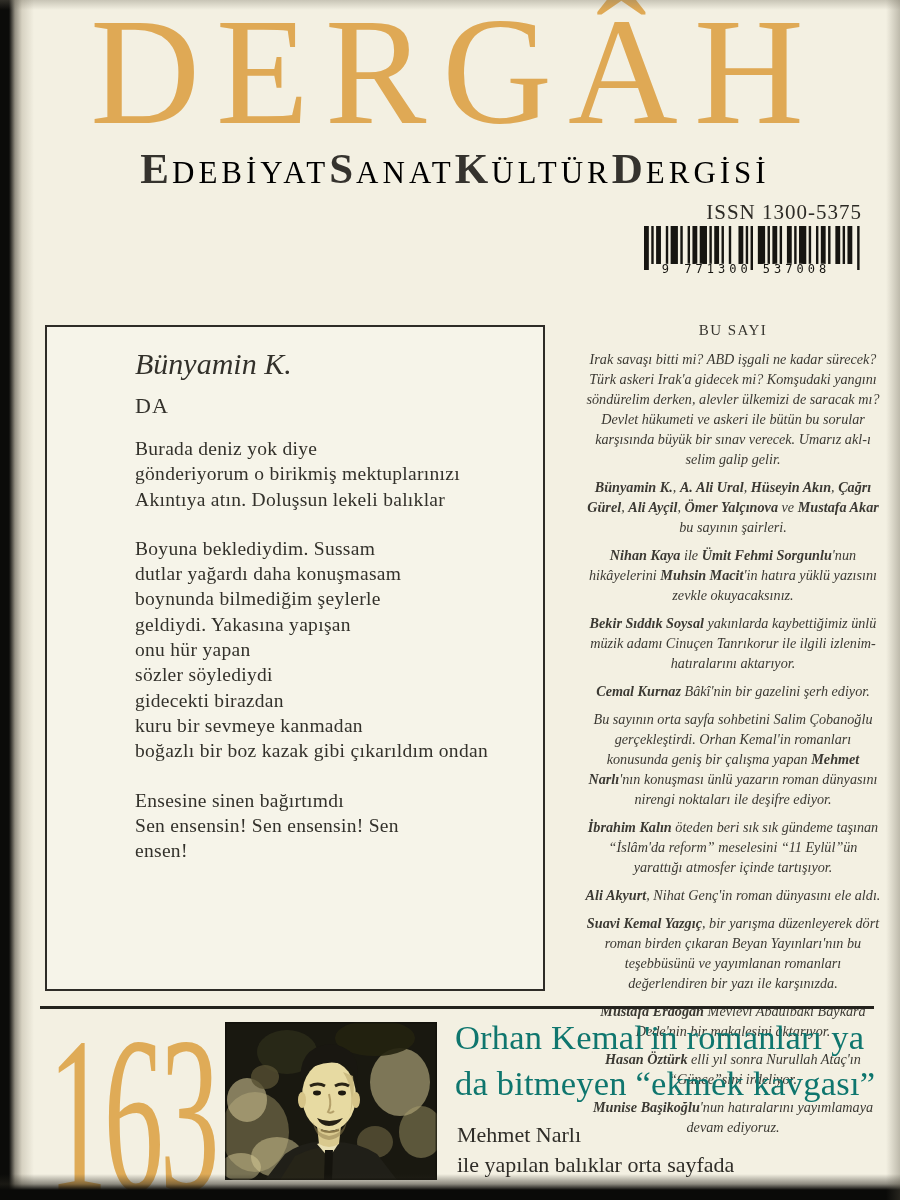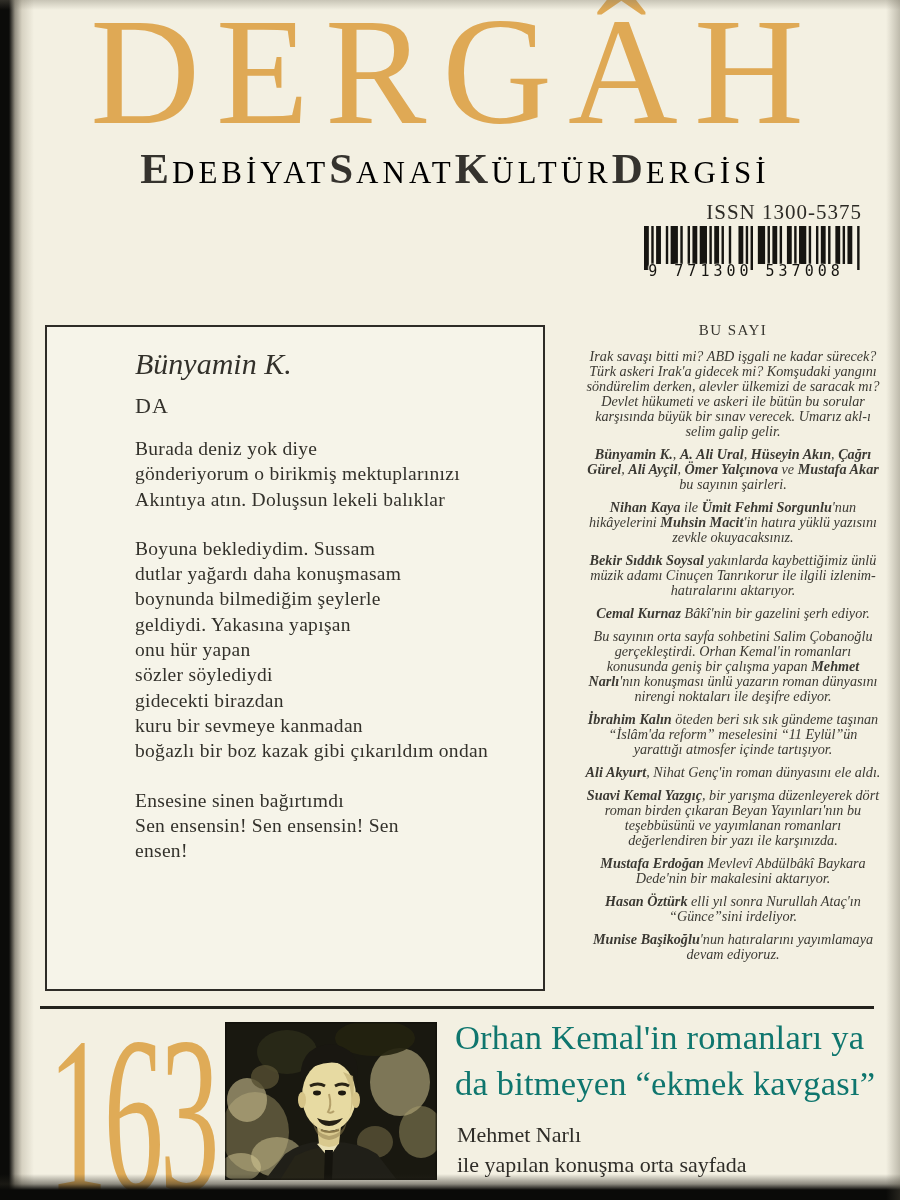--- a/index.html
+++ b/index.html
@@ -31,39 +31,39 @@
   }
   .masthead-sub .w{display:inline-block;}
   .masthead-sub .initial{font-size:43px;font-weight:bold;color:#35332e;vertical-align:baseline;}
   .masthead-sub .rest{font-size:31px;color:#000000;letter-spacing:4px;}
 
   
   .issn{position:absolute;right:38px;top:200px;font-size:21px;letter-spacing:1px;color:#2c2a25;}
   .barcode{position:absolute;right:38px;top:226px;width:218px;height:52px;}
   .barcode svg{display:block;}
   .barcode-digits{position:absolute;left:-14px;right:0;top:36px;text-align:center;
-    font-family:"DejaVu Sans Mono","Liberation Mono",monospace;font-size:15px;letter-spacing:4px;color:#161511;
+    font-family:"DejaVu Sans Mono","Liberation Mono",monospace;font-size:12px;letter-spacing:4px;color:#161511;
     text-shadow:0 0 2px #f3f0e2, 1px 0 1px #f3f0e2, -1px 0 1px #f3f0e2;}
 
   
   .poem-box{
     position:absolute;left:45px;top:325px;width:500px;height:666px;
     border:2px solid #2e2c27;background:rgba(255,255,255,.25);
     box-sizing:border-box;padding:18px 20px 0 88px;
   }
   .poem-author{font-style:italic;font-size:30px;line-height:38px;color:#33312b;}
   .poem-title{font-size:22px;line-height:22px;letter-spacing:1px;margin-top:12px;color:#33312b;}
   .poem-stanzas{margin-top:19px;}
   .stanza{margin-bottom:24px;}
   .stanza .line{font-size:19.5px;line-height:25.3px;color:#33312b;letter-spacing:.3px;}
 
   
   .busayi{position:absolute;left:585px;top:322px;width:296px;text-align:center;}
   .busayi-header{font-size:15px;letter-spacing:1.5px;color:#37352f;margin-bottom:10px;}
-  .busayi p{margin:0 0 8px 0;font-style:italic;font-size:14.2px;line-height:15px;color:#3b3933;}
+  .busayi p{margin:0 0 8px 0;font-style:italic;font-size:14.2px;line-height:20px;color:#3b3933;}
   .busayi p b{font-weight:bold;}
 
   
   .rule{position:absolute;left:40px;right:26px;top:1006px;height:3px;background:#23221d;}
   .issue-number{
     position:absolute;left:48px;top:1004px;color:#dfab57;
     font-size:122px;line-height:122px;letter-spacing:-4px;
     transform:scale(.98,1.82);transform-origin:top left;font-weight:normal;
   }
   .cover-photo{position:absolute;left:225px;top:1022px;width:212px;height:158px;}
@@ -215,20 +215,20 @@
       <ellipse cx="77" cy="78" rx="4" ry="8" fill="#d6c488"></ellipse>
       <ellipse cx="131" cy="78" rx="4" ry="8" fill="#d6c488"></ellipse>
 
       <rect width="212" height="158" fill="none" stroke="#0e0d08" stroke-width="3" opacity=".6"></rect>
     </svg>
   </div>
 
   <div class="headline">Orhan Kemal'in romanları ya da bitmeyen “ekmek kavgası”</div>
   <div class="byline">
     <div>Mehmet Narlı</div>
-    <div>ile yapılan konuşma orta sayfada</div>
+    <div>ile yapılan balıklar orta sayfada</div>
   </div>
 
   <div class="spine"></div>
   <div class="bottom-shadow"></div>
   <div class="right-shadow"></div>
   <div class="top-shadow"></div>
 </div>
 
 </body></html>

